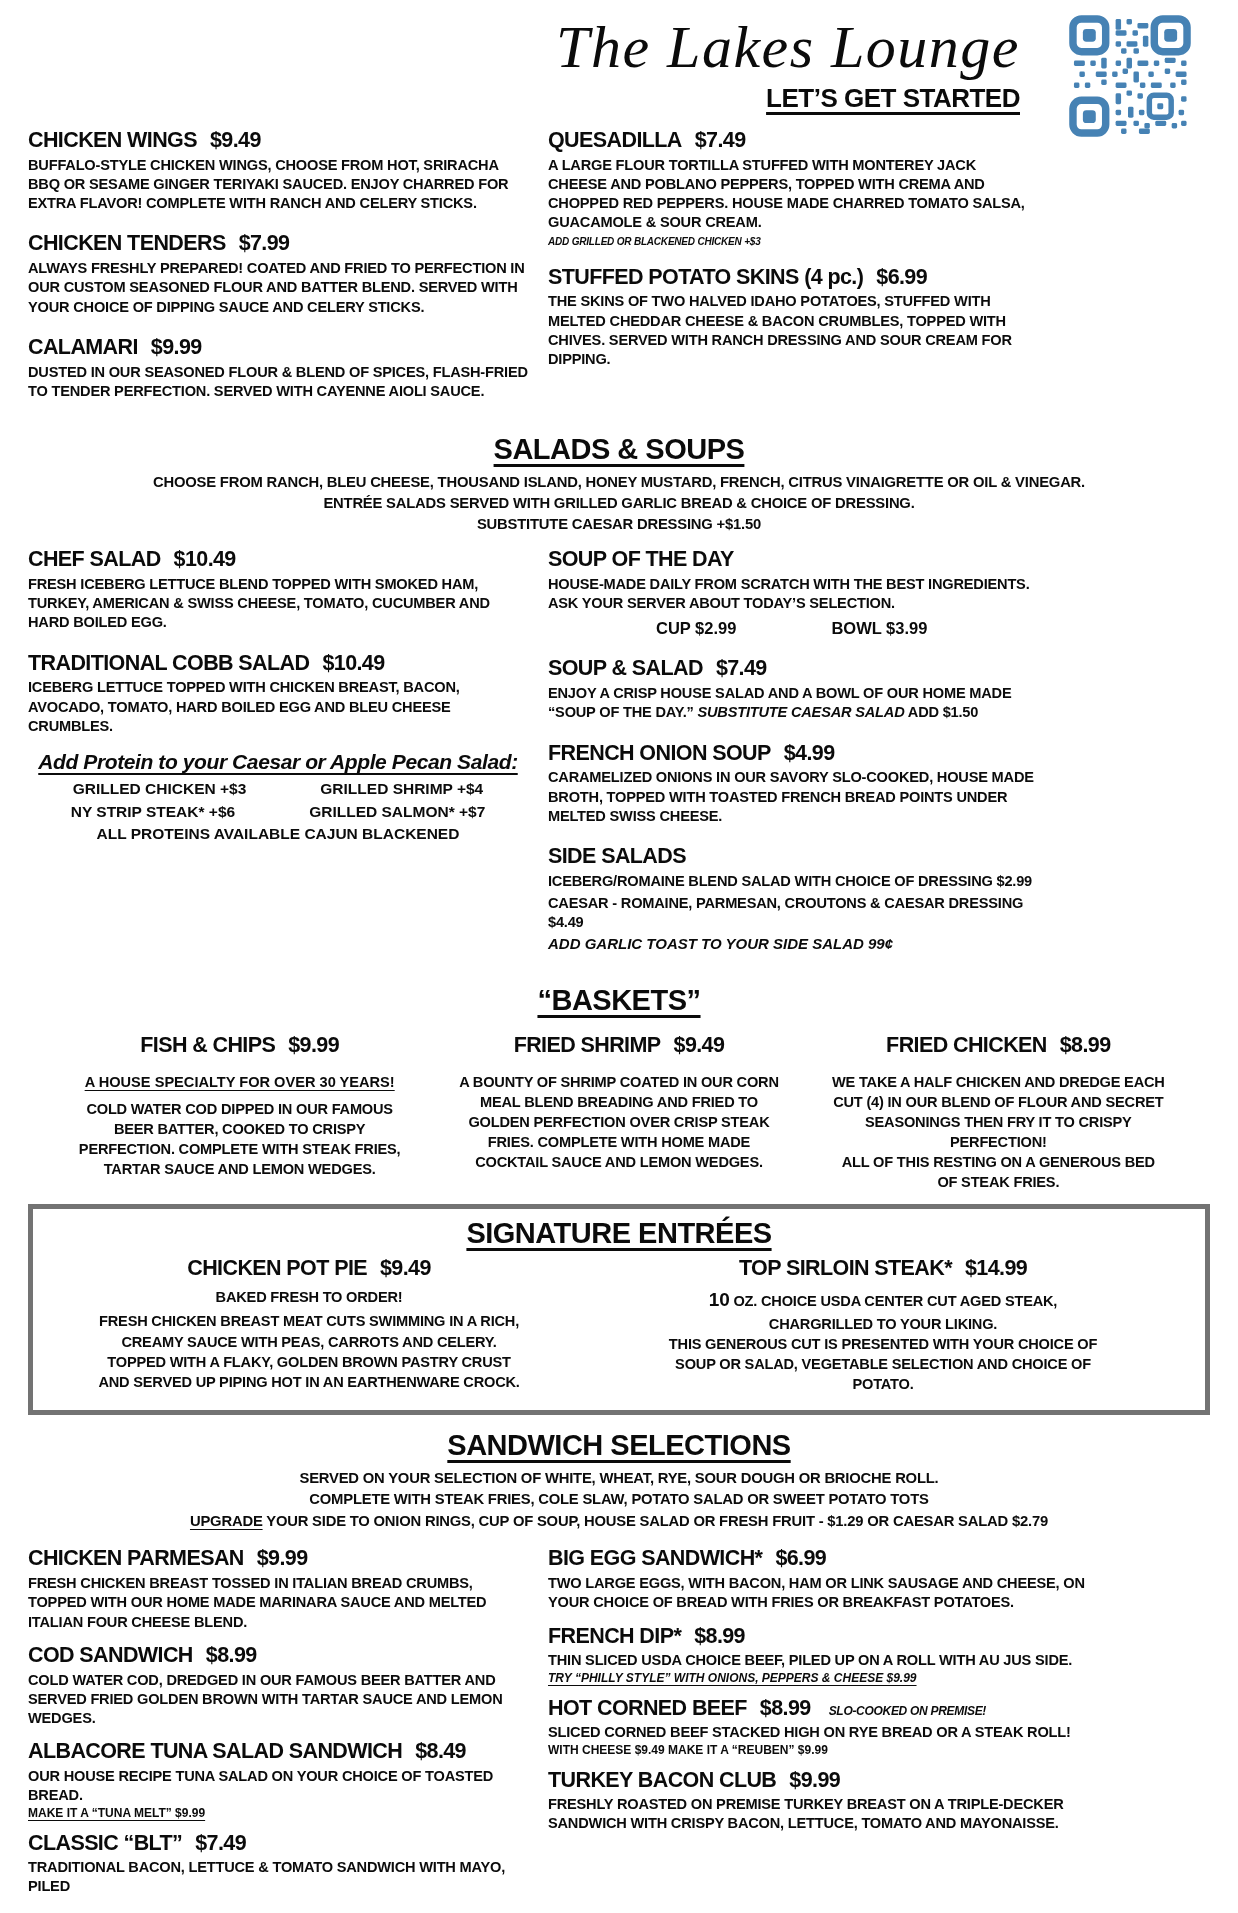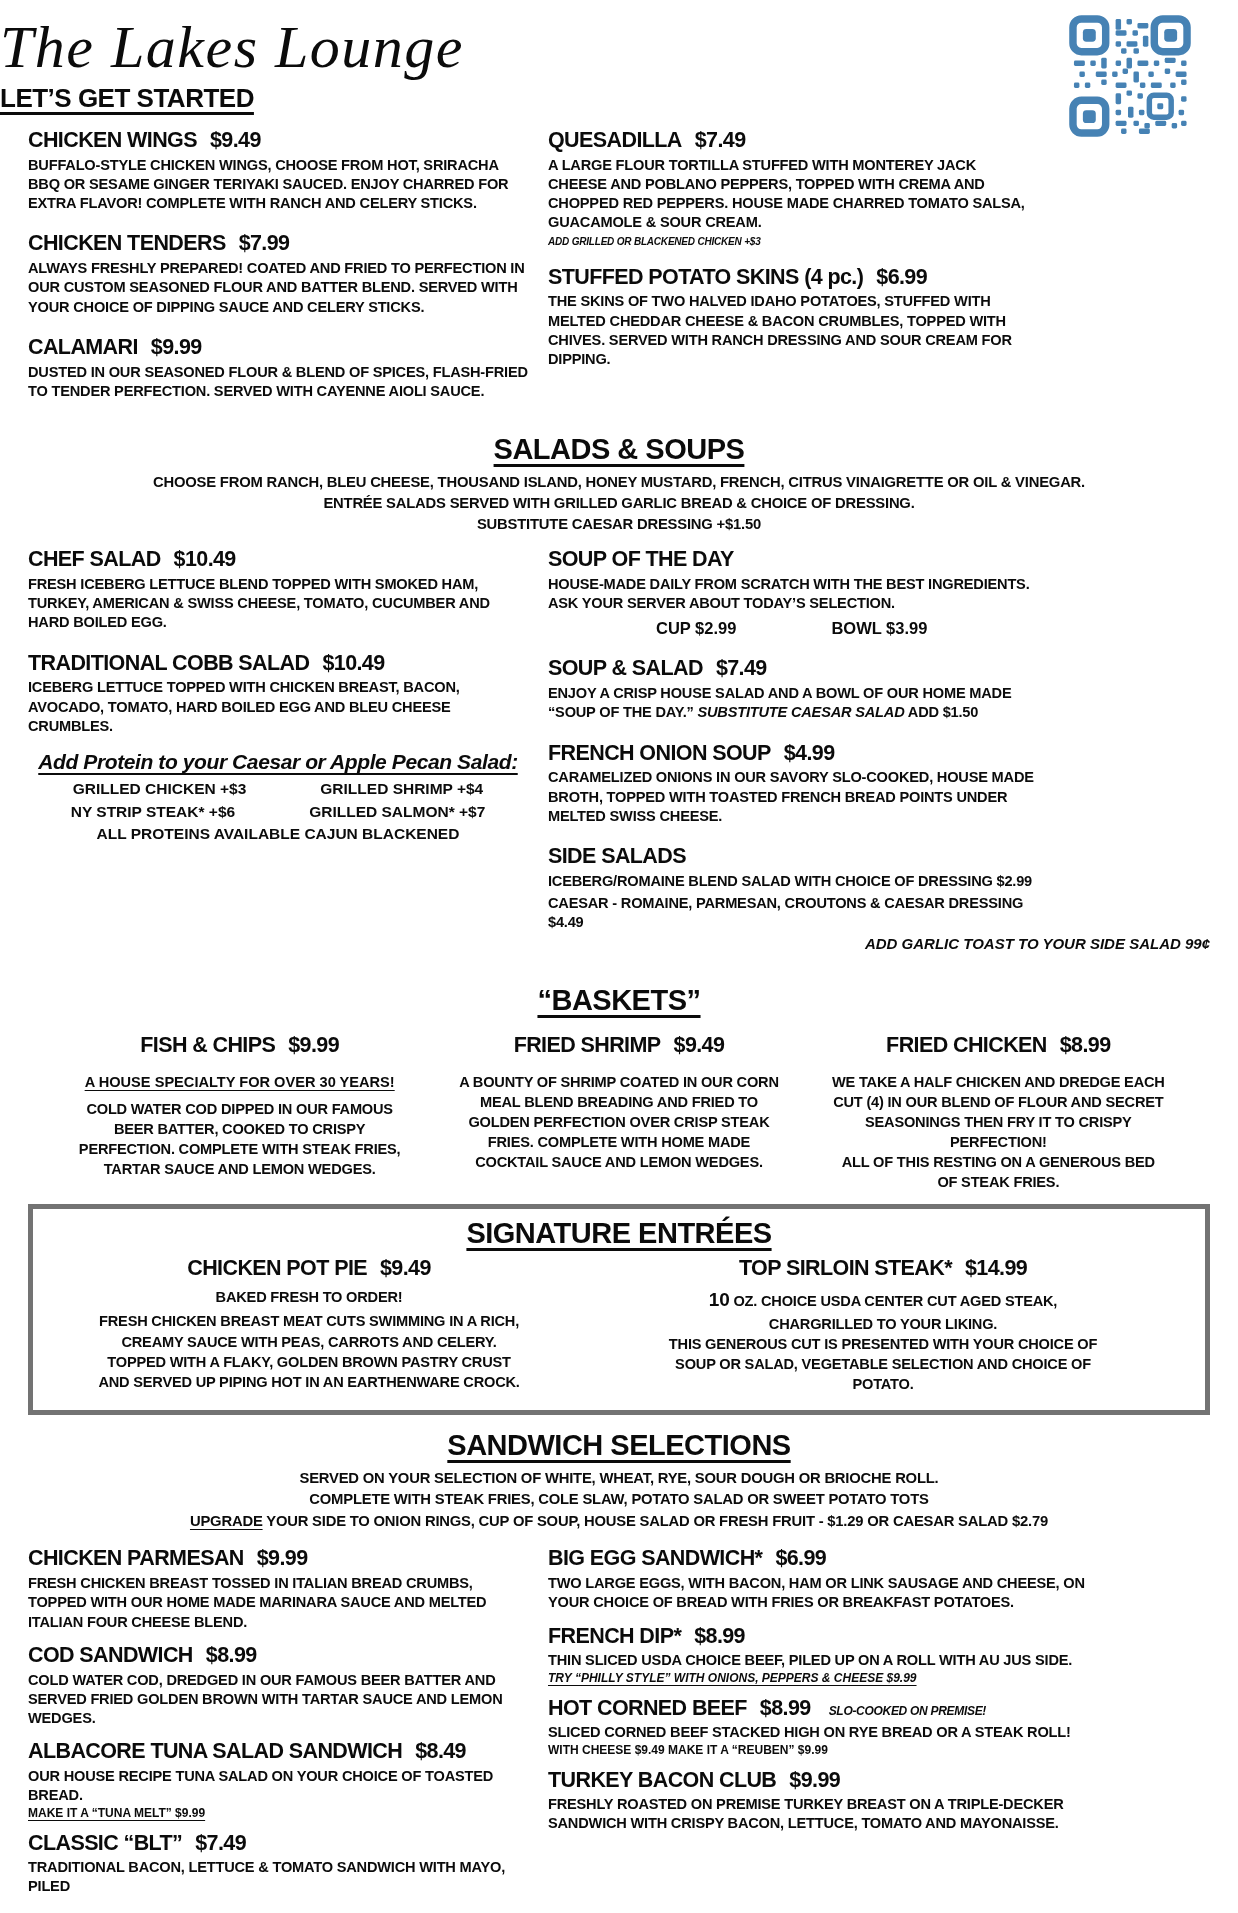--- a/index.html
+++ b/index.html
@@ -4,21 +4,21 @@
 <style>
   html,body{margin:0;padding:0;}
   body{
     width:1238px;height:1913px;background:#ffffff;color:#0b0b0b;
     font-family:"Liberation Sans", sans-serif;font-weight:bold;
     overflow:hidden;position:relative;
   }
   .page{padding-top:16px;}
 
   
-  .header{position:relative;text-align:left;padding-right:218px;}
+  .header{position:relative;text-align:right;padding-right:218px;}
   .title{
     font-family:"Liberation Serif", serif;font-style:italic;font-weight:normal;
     font-size:60px;line-height:1.05;letter-spacing:1.5px;
   }
   .lgs{
     display:inline-block;margin-top:4px;font-size:26px;letter-spacing:-0.5px;
     text-decoration:underline;text-underline-offset:5px;text-decoration-thickness:2.5px;
   }
   .qr{position:absolute;top:14px;right:46px;width:124px;height:124px;}
 
@@ -45,21 +45,21 @@
   .salads-intro{text-align:center;font-size:14.8px;line-height:1.42;margin-bottom:12px;letter-spacing:-0.2px;}
   .salads .col-right .item-desc{max-width:505px;}
   .cupbowl{display:flex;gap:95px;margin:6px 0 0 108px;font-size:16.5px;}
   .protein{margin-top:-4px;}
   .protein-heading{
     font-style:italic;font-size:21px;text-align:center;letter-spacing:-0.4px;
     text-decoration:underline;text-underline-offset:4px;margin-bottom:4px;
   }
   .protein-row{display:flex;justify-content:center;gap:74px;font-size:15.5px;line-height:1.45;}
   .protein-footer{text-align:center;font-size:15.5px;line-height:1.45;}
-  .side-note{font-style:italic;font-size:15px;text-align:right;margin-top:2px;}
+  .side-note{font-style:italic;font-size:15px;text-align:left;margin-top:2px;}
 
   
   .cols3{display:grid;grid-template-columns:repeat(3,1fr);column-gap:34px;padding:0 67px;text-align:center;margin-top:16px;}
   .basket-head{font-size:21.5px;letter-spacing:-0.6px;margin-bottom:14px;}
   .basket-desc{font-size:14.6px;line-height:1.38;letter-spacing:-0.2px;margin:8px auto 0;max-width:335px;}
   .basket-tag{display:inline-block;font-size:14.6px;margin-top:2px;}
 
   
   .sig-box{border:5px solid #737373;margin:12px 28px 0;padding:6px 12px 16px;}
   .sig-cols{display:grid;grid-template-columns:46% 54%;margin-top:6px;text-align:center;}

